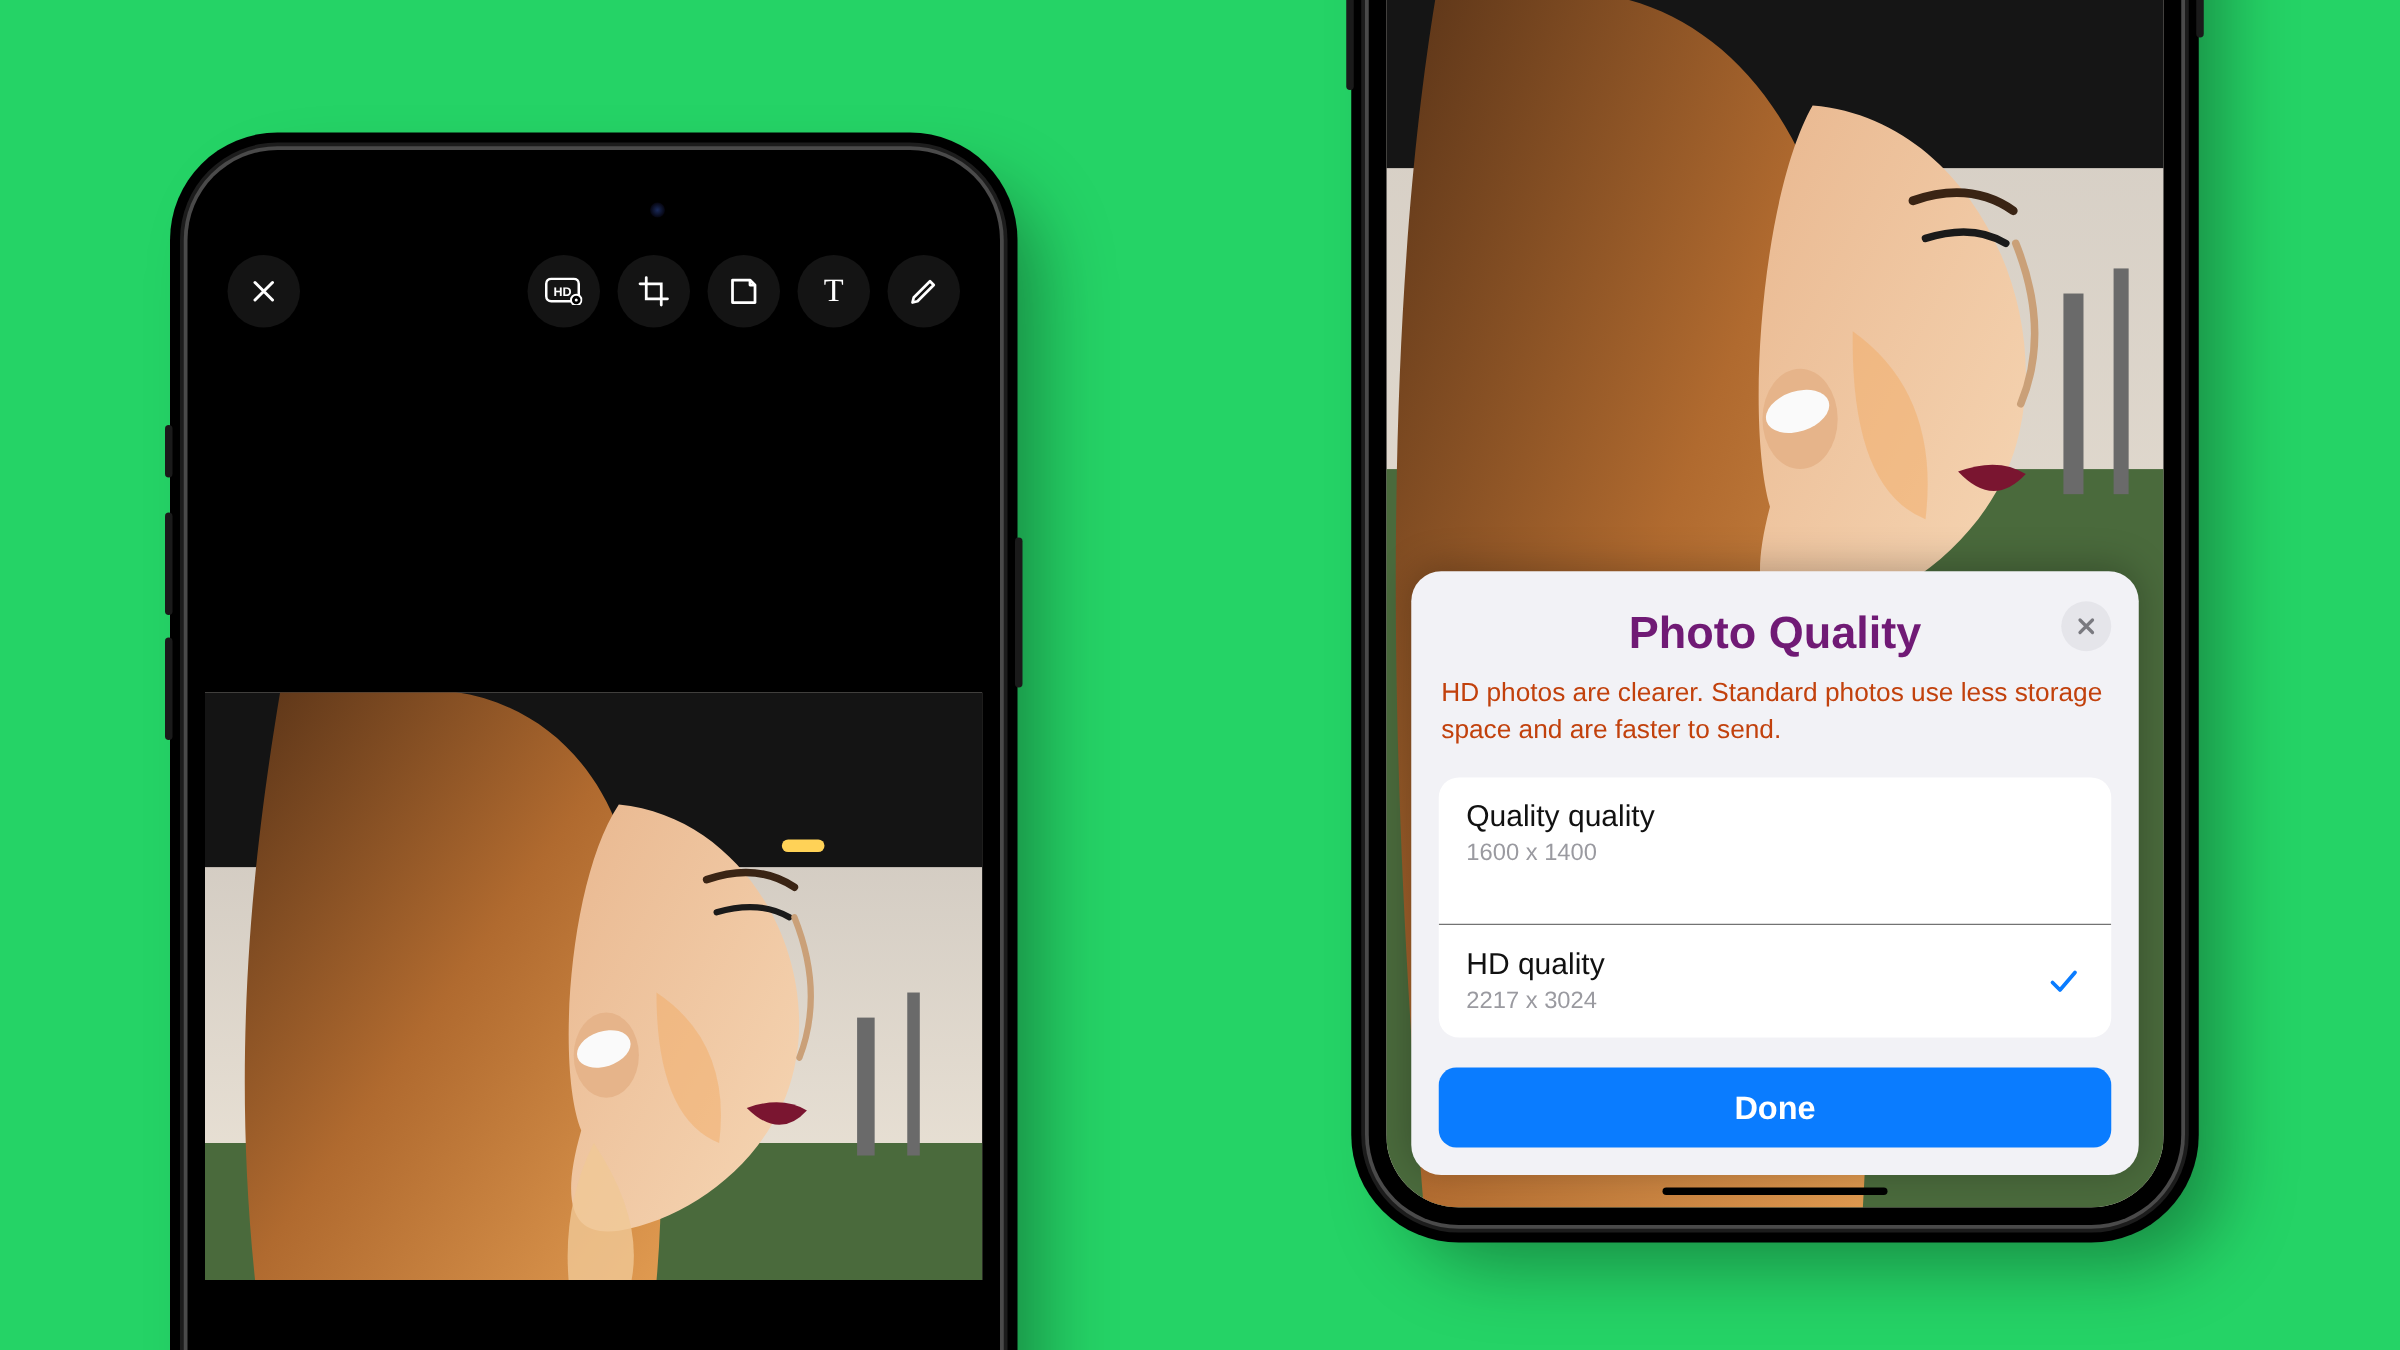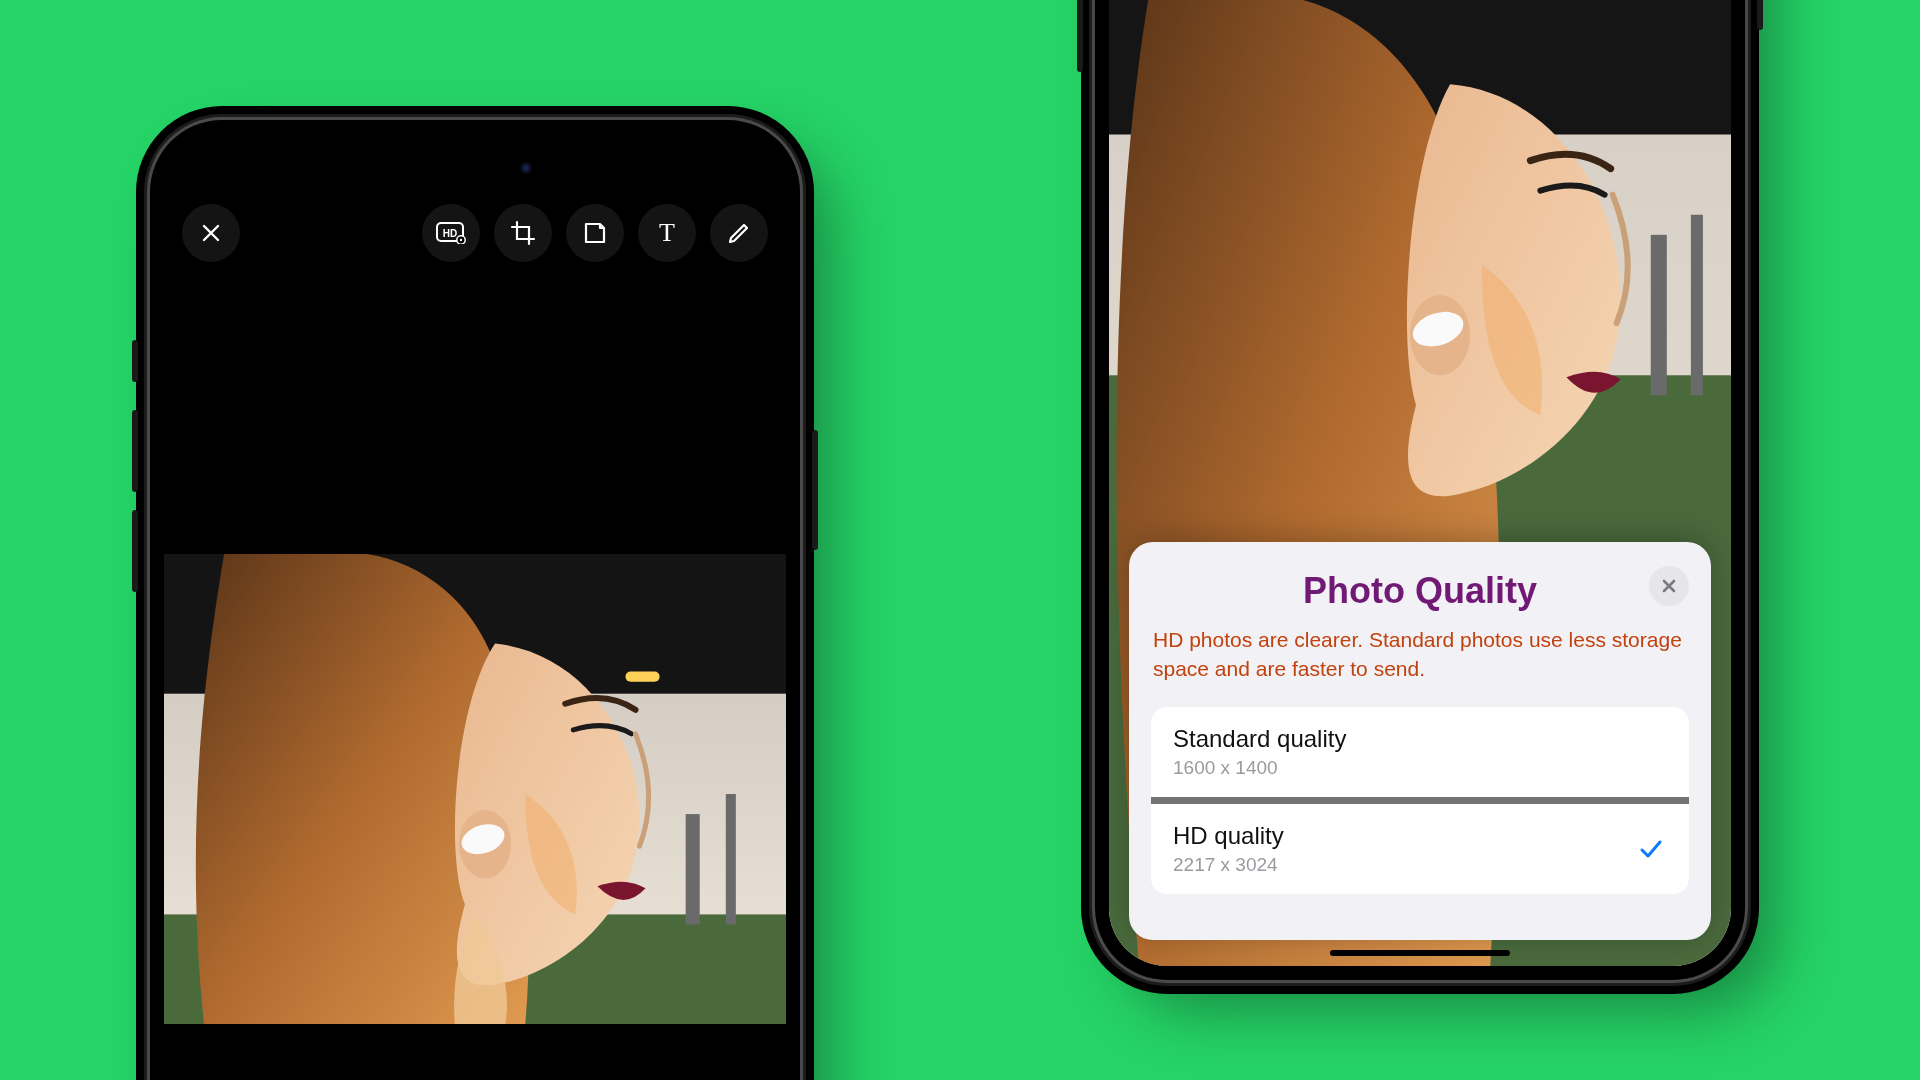--- a/index.html
+++ b/index.html
@@ -107,21 +107,21 @@
 
   .options {
     background:#fff; border-radius:16px; overflow:hidden;
     margin-bottom:24px;
   }
   .option {
     padding:18px 22px;
     display:flex; flex-direction:column; gap:4px;
     position:relative; cursor:pointer;
   }
-  .option + .option { border-top:7px solid #737373; }
+  .option + .option { border-top:1px solid #737373;margin-top:27px; }
   .option .label { font-size:24px; color:#111; }
   .option .sub   { font-size:19px; color:#9a9aa0; }
   .option .check {
     position:absolute; right:24px; top:50%; transform:translateY(-50%);
     color:#0a7cff;
   }
 
   .done-btn {
     width:100%; height:64px;
     background:#0a7cff; color:#fff;
@@ -297,31 +297,32 @@
                 <path d="M4 4l10 10M14 4L4 14"></path>
               </svg>
           </span>
         </div>
       </div>
 
       <div class="sheet-desc">HD photos are clearer. Standard photos use less storage space and are faster to send.</div>
 
       <div class="options">
         <div class="option">
-          <div class="label">Standard quality</div>
+          <div class="label">Quality quality</div>
           <div class="sub">1600 x 1400</div>
         </div>
         <div class="option">
           <div class="label">HD quality</div>
           <div class="sub">2217 x 3024</div>
           <span class="check">
             <svg width="28" height="28" viewBox="0 0 28 28" fill="none" stroke="#0a7cff" stroke-width="3" stroke-linecap="round" stroke-linejoin="round">
                 <path d="M5 15l6 6L23 7"></path>
               </svg>
           </span>
         </div>
       </div>
 
+      <button class="done-btn">Done</button>
     </div>
 
     <div class="home-ind"></div>
   </div>
 </div>
 
 </body></html>

